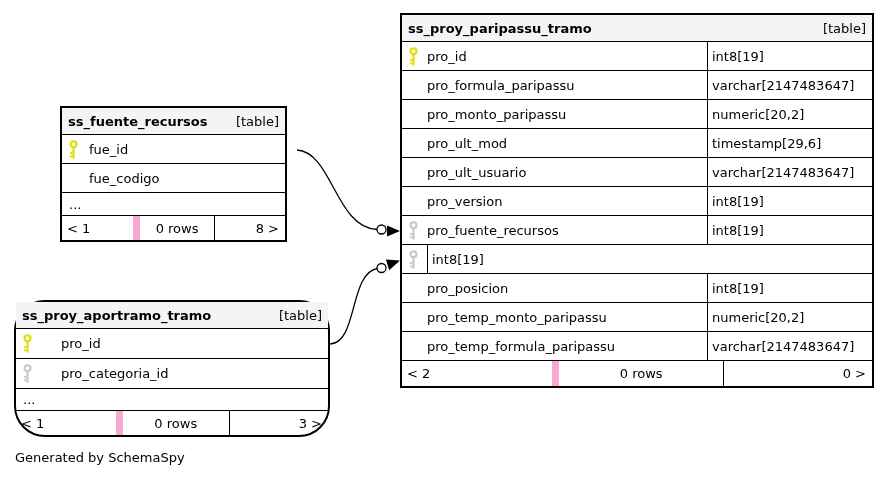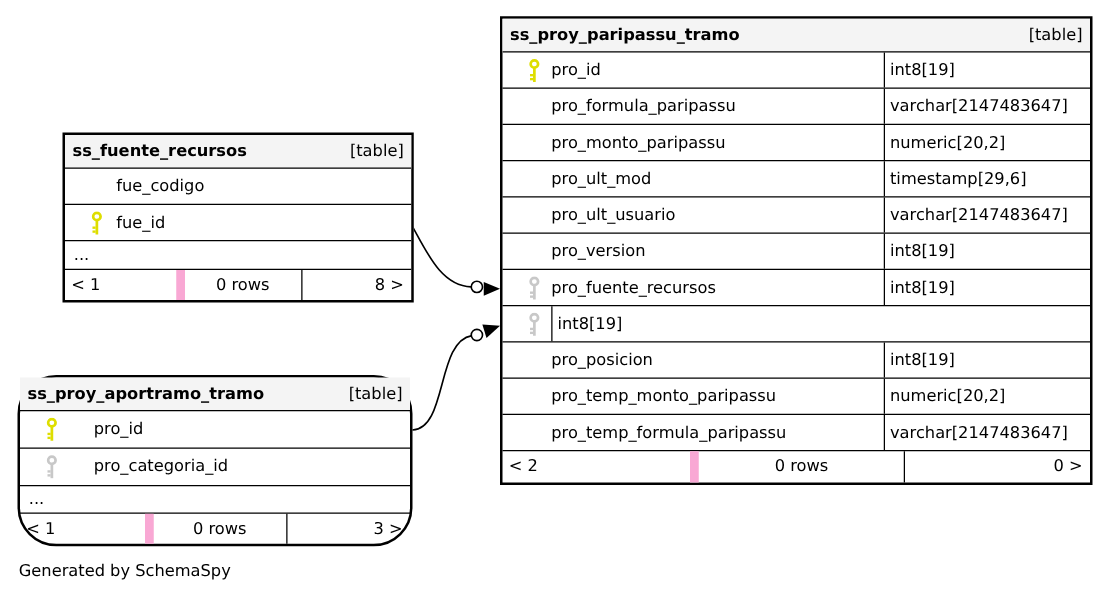--- a/index.html
+++ b/index.html
@@ -13,21 +13,21 @@
     position:absolute;background:#fff;border:2px solid #000;
     box-sizing:border-box;font-size:13px;
   }
   .hdr{
     display:flex;justify-content:space-between;align-items:center;
     background:#f4f4f4;border-bottom:1px solid #000;
     padding:0 6px;height:27px;box-sizing:border-box;
   }
   .tname{font-weight:bold;}
   .badge{font-weight:normal;}
-  .row{display:flex;align-items:center;border-bottom:1px solid #000;height:29px;box-sizing:border-box;padding-left:14px;}
+  .row{display:flex;align-items:center;border-bottom:1px solid #000;height:29px;box-sizing:border-box;}
   .aport .row{height:30px;}
   .row.ellipsis{padding-left:7px;}
   .fuente .row.ellipsis{height:23px;}
   .aport .row.ellipsis{height:22px;}
   .keycell{display:flex;align-items:center;padding-left:7px;box-sizing:border-box;flex:0 0 auto;}
   .main .keycell{width:25px;}
   .fuente .keycell{width:27px;}
   .aport .keycell{width:45px;}
   .cname{flex:1;white-space:nowrap;}
   .ctype{
@@ -142,39 +142,39 @@
       <span class="cname">pro_temp_formula_paripassu</span>
       <span class="ctype">varchar[2147483647]</span>
     </div>
     <div class="ftr">
       <span class="f-prev">&lt; 2</span>
       <span class="f-rows">0 rows</span>
       <span class="f-next">0 &gt;</span>
     </div>
   </div>
 
-  <div class="tbl fuente" style="left:50px;top:106px;width:281px;">
+  <div class="tbl fuente" style="left:60px;top:106px;width:227px;">
     <div class="hdr">
       <span class="tname">ss_fuente_recursos</span>
       <span class="badge">[table]</span>
     </div>
     <div class="row">
+      <span class="keycell key-primary">
+          <svg width="9" height="19" viewBox="0 0 10 21">
+            <circle cx="5" cy="4.6" r="3.3" fill="none" stroke="currentColor" stroke-width="2.4"></circle>
+            <rect x="3.8" y="7.6" width="2.4" height="13" fill="currentColor"></rect>
+            <rect x="1.1" y="13.5" width="2.8" height="2.1" fill="currentColor"></rect>
+            <rect x="1.1" y="17" width="2.8" height="2.1" fill="currentColor"></rect>
+          </svg>
+        </span>
+      <span class="cname">fue_id</span>
+    </div>
+    <div class="row">
       <span class="keycell"></span>
       <span class="cname">fue_codigo</span>
-    </div>
-    <div class="row">
-      <span class="keycell key-primary">
-          <svg width="9" height="19" viewBox="0 0 10 21">
-            <circle cx="5" cy="4.6" r="3.3" fill="none" stroke="currentColor" stroke-width="2.4"></circle>
-            <rect x="3.8" y="7.6" width="2.4" height="13" fill="currentColor"></rect>
-            <rect x="1.1" y="13.5" width="2.8" height="2.1" fill="currentColor"></rect>
-            <rect x="1.1" y="17" width="2.8" height="2.1" fill="currentColor"></rect>
-          </svg>
-        </span>
-      <span class="cname">fue_id</span>
     </div>
     <div class="row ellipsis">
       <span class="cname">...</span>
     </div>
     <div class="ftr">
       <span class="f-prev">&lt; 1</span>
       <span class="f-rows">0 rows</span>
       <span class="f-next">8 &gt;</span>
     </div>
   </div>

